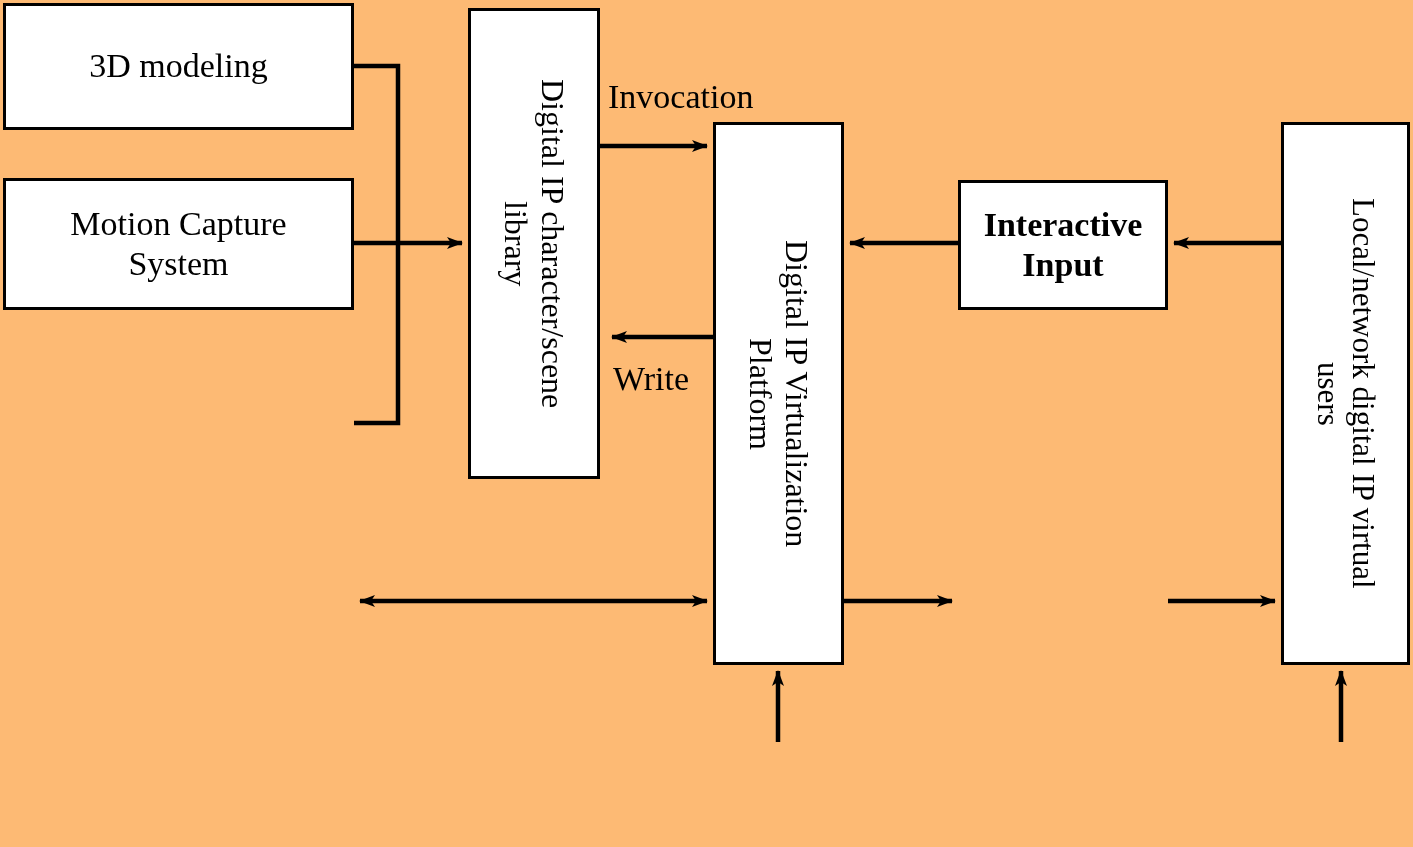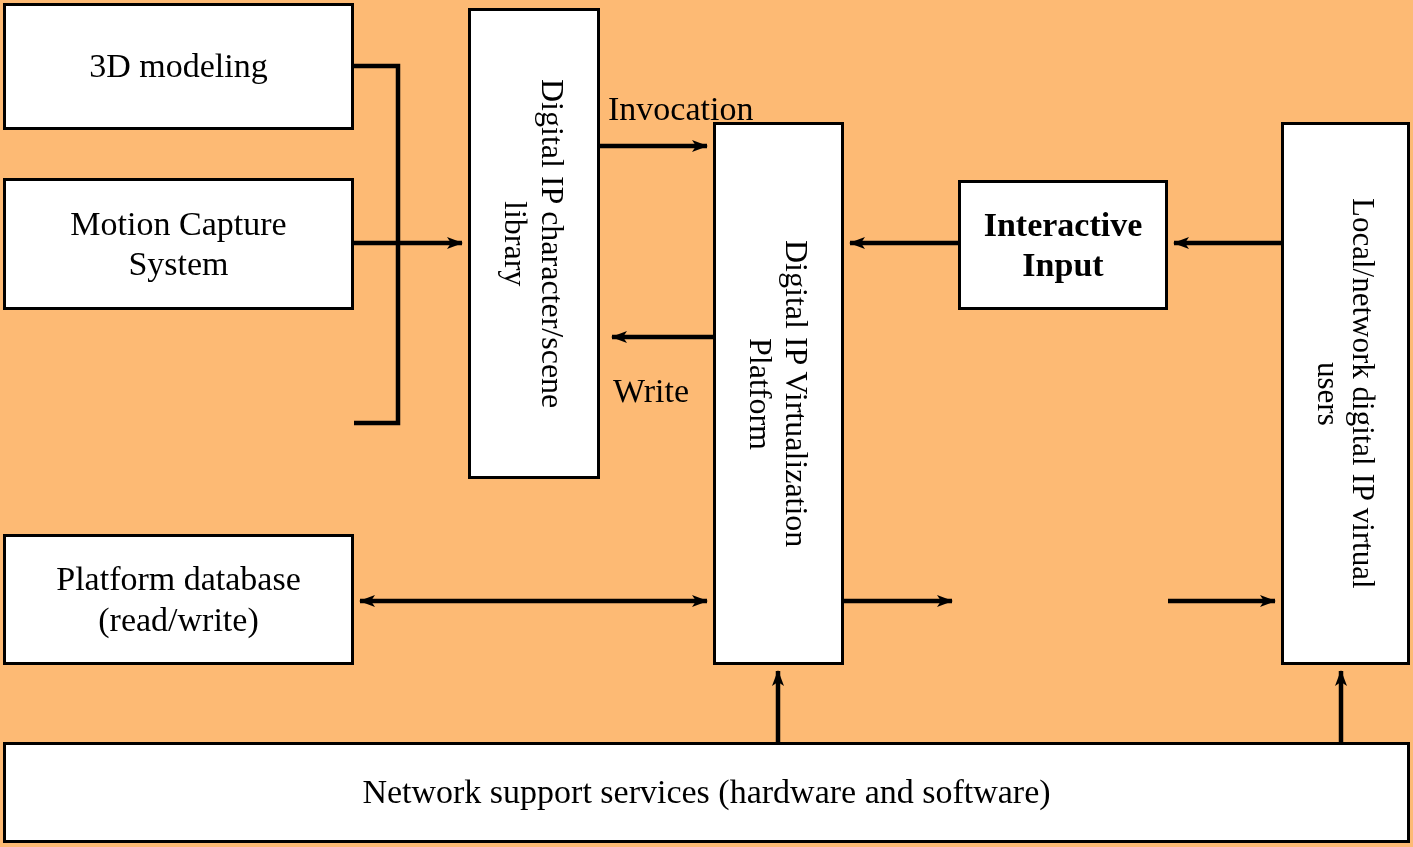--- a/index.html
+++ b/index.html
@@ -55,21 +55,20 @@
     width: 1413px;
     height: 847px;
     z-index: 1;
     pointer-events: none;
   }
   .edge-label {
     position: absolute;
     z-index: 4;
     background: transparent;
     white-space: nowrap;
-    margin-top: 12px;
   }
   .fs-31 { font-size: 31px; }
   .fs-32 { font-size: 32px; }
   .fs-34 { font-size: 34px; }
 </style>
 </head>
 <body>
 
 <div id="diagram">
 
@@ -119,24 +118,20 @@
   <div class="node fs-34" style="left:3px; top:3px; width:351px; height:127px;">
     <span class="label">3D modeling</span>
   </div>
 
   <div class="node fs-34" style="left:3px; top:178px; width:351px; height:132px;">
     <span class="label">Motion Capture
 System</span>
   </div>
 
 
-  <div class="node fs-34" style="left:3px; top:534px; width:351px; height:131px;">
-    <span class="label">Platform database
-(read/write)</span>
-  </div>
 
   <div class="node vert fs-32" style="left:468px; top:8px; width:132px; height:471px;">
     <span class="label">Digital IP character/scene
 library</span>
   </div>
 
   <div class="node vert fs-32" style="left:713px; top:122px; width:131px; height:543px;">
     <span class="label">Digital IP Virtualization
 Platform</span>
   </div>
@@ -145,23 +140,20 @@
     <span class="label">Interactive
 Input</span>
   </div>
 
 
   <div class="node vert fs-31" style="left:1281px; top:122px; width:129px; height:543px;">
     <span class="label">Local/network digital IP virtual
 users</span>
   </div>
 
-  <div class="node fs-34" style="left:3px; top:742px; width:1407px; height:101px;">
-    <span class="label">Network support services (hardware and software)</span>
-  </div>
 
   <div class="edge-label fs-34" style="left:608px; top:78px;">
     <span>Invocation</span>
   </div>
 
   <div class="edge-label fs-34" style="left:613px; top:360px;">
     <span>Write</span>
   </div>
 
 </div>

